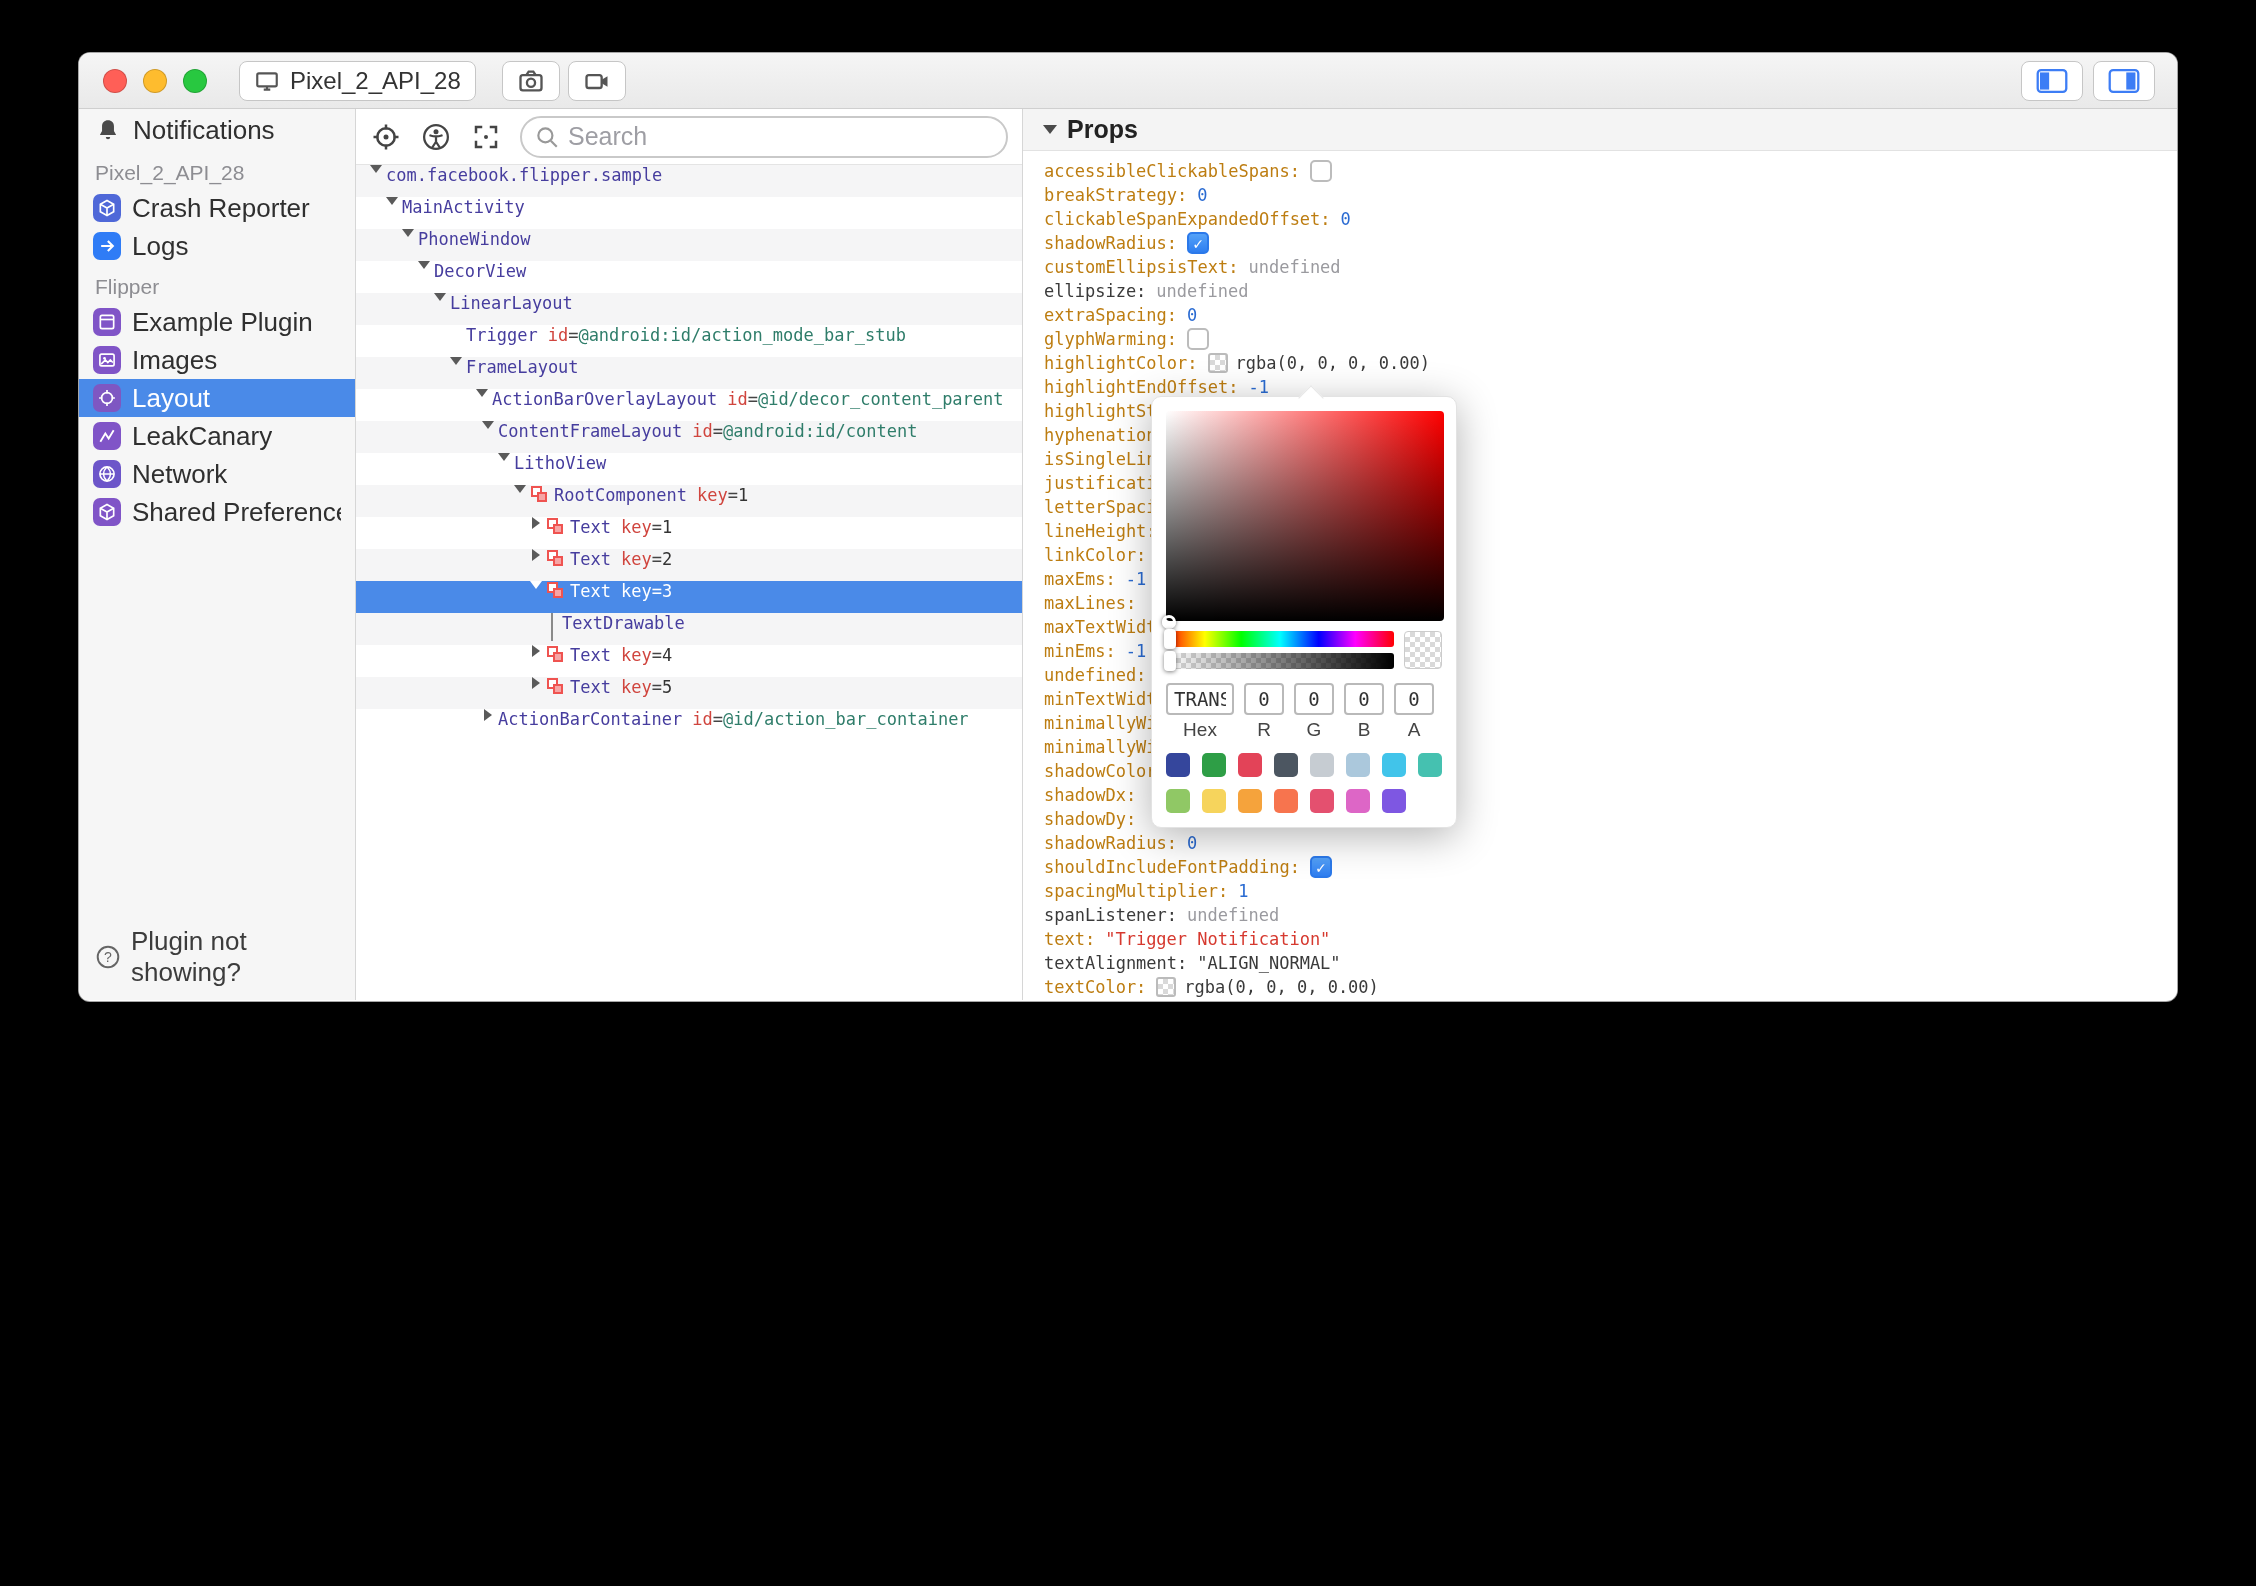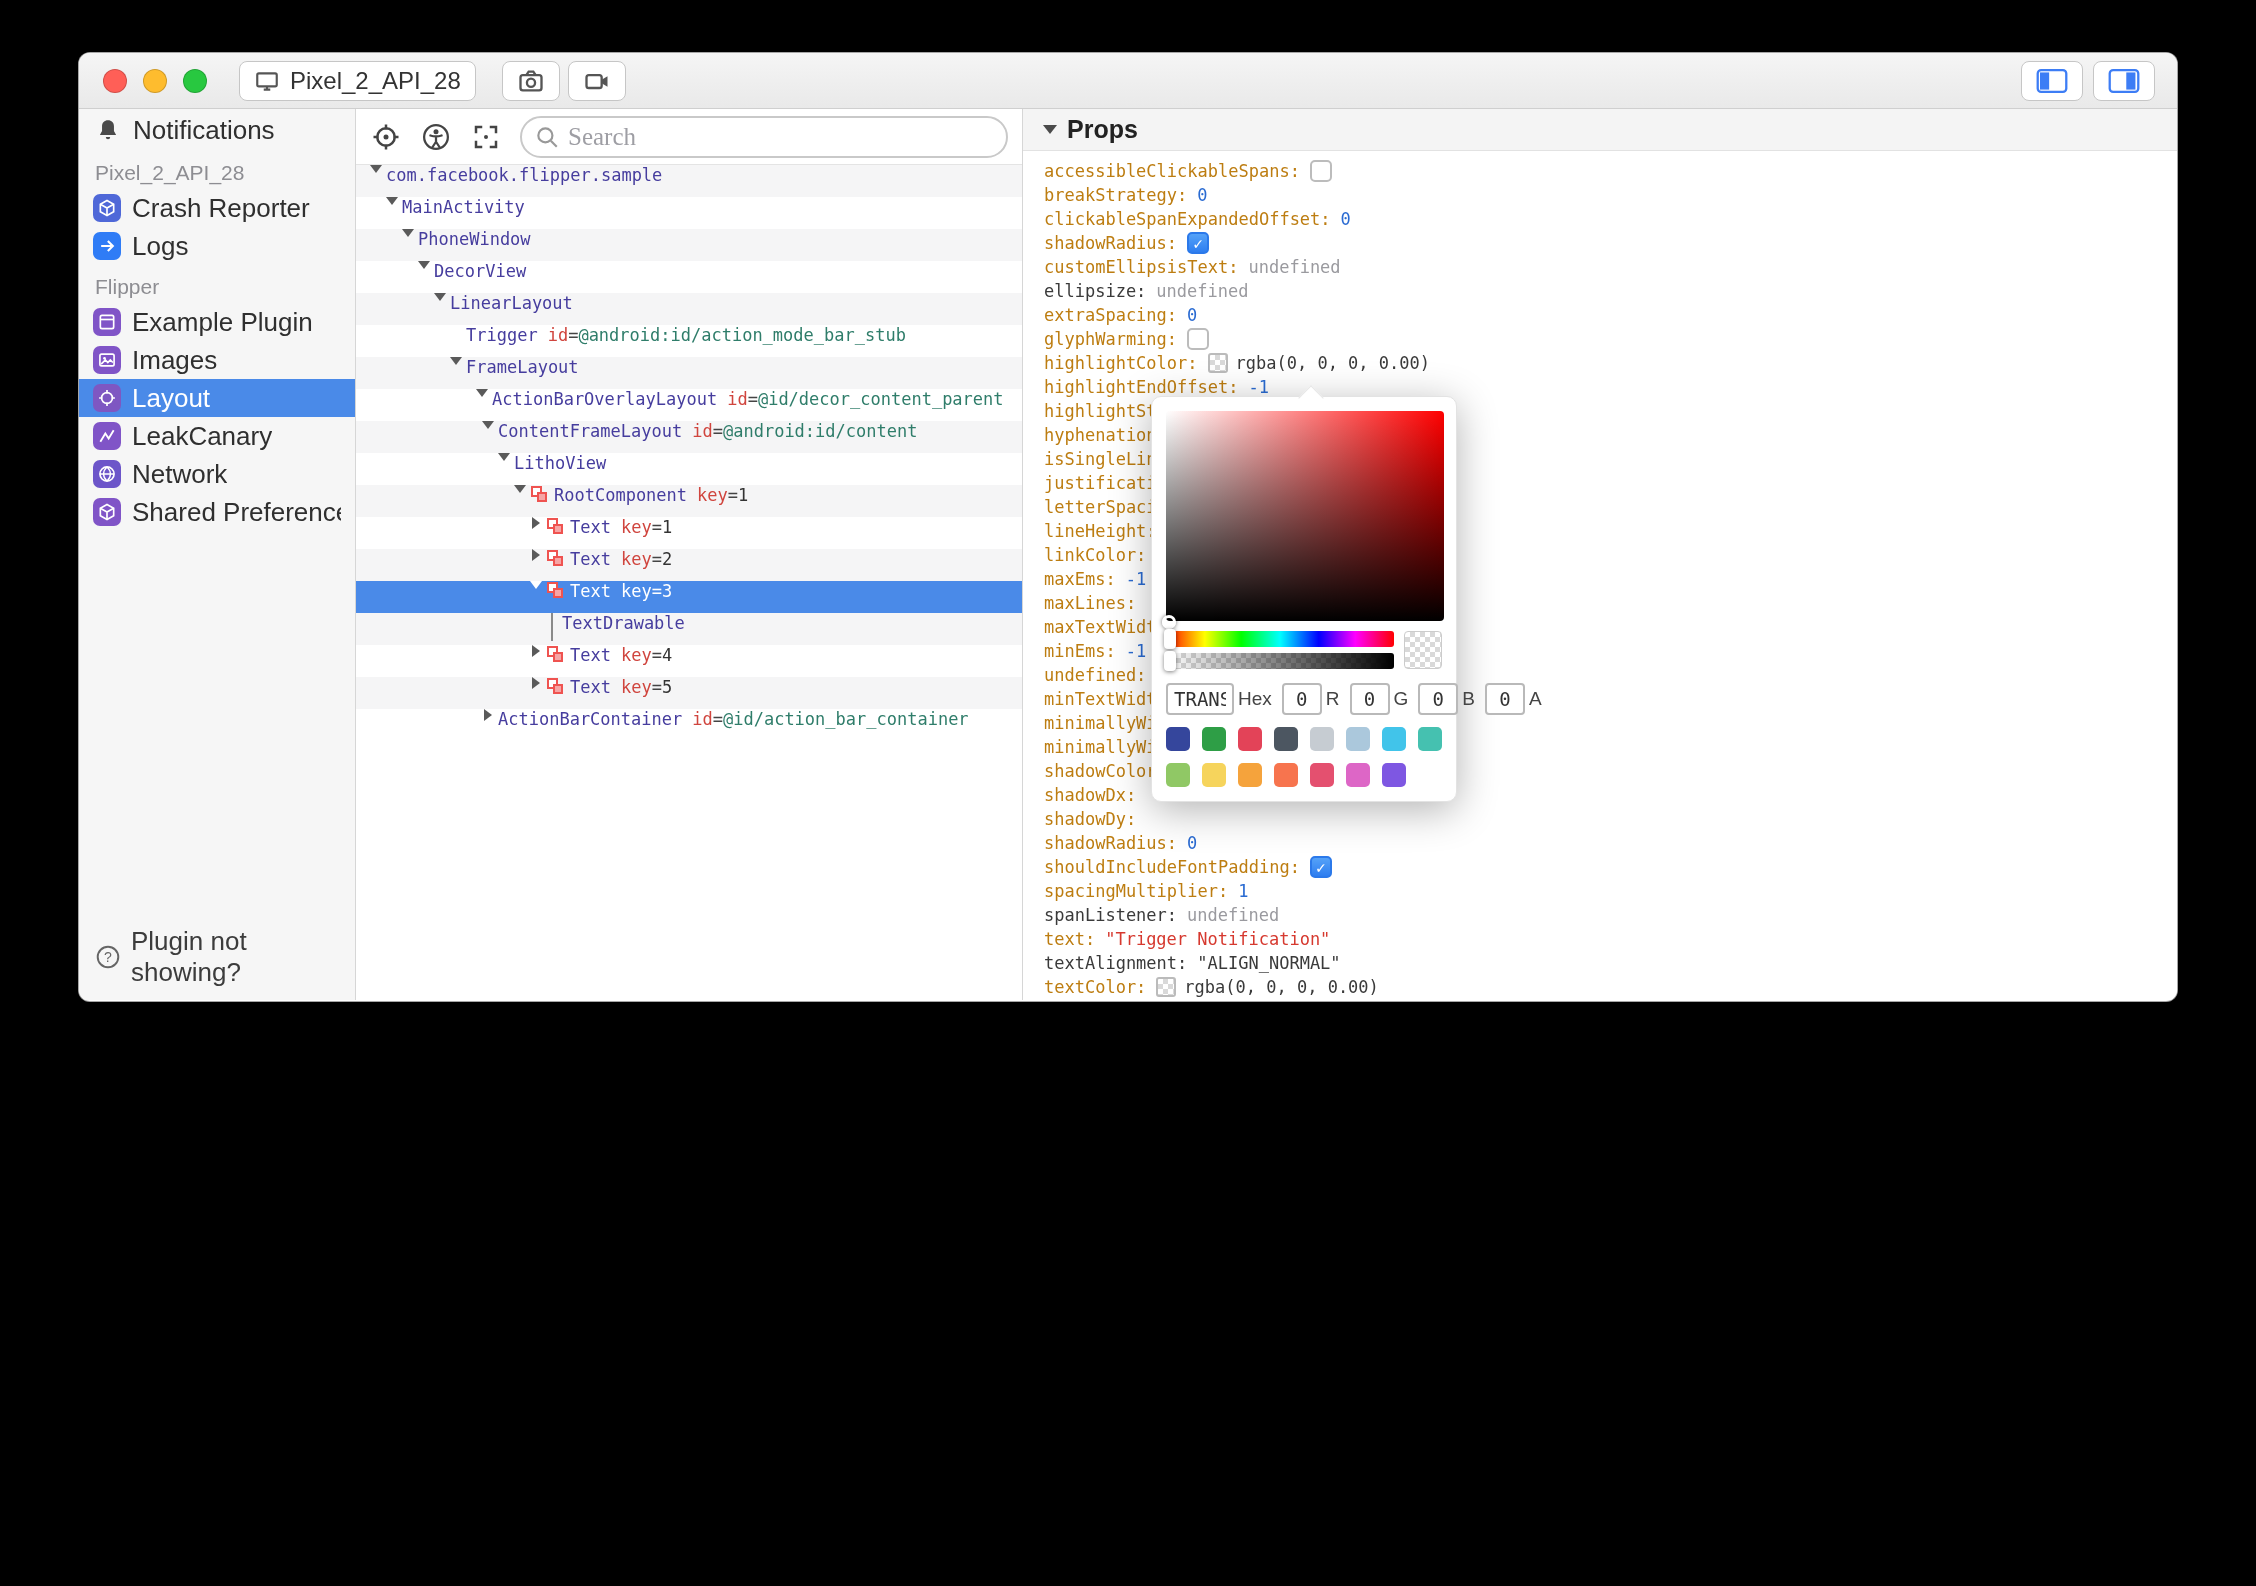--- a/index.html
+++ b/index.html
@@ -42,21 +42,21 @@
                  color:#3c3c3c; font-size:26px; }
 
   
   .treewrap { width:667px; border-right:1px solid #d6d6d6; display:flex; flex-direction:column; background:#fff; }
   .tree-toolbar { height:56px; min-height:56px; display:flex; align-items:center; gap:18px;
                   padding:0 14px; border-bottom:1px solid #e4e4e4; }
   .tool-icon { width:32px; height:32px; }
   .search { flex:1; height:42px; border:2px solid #c9c9c9; border-radius:21px;
             display:flex; align-items:center; gap:8px; padding:0 12px; background:#fff; }
   .search input { border:none; outline:none; flex:1; font-size:25px; color:#333; background:transparent;
-                  font-family:Liberation Serif, serif; }
+                  font-family:Liberation Sans, sans-serif; }
   .search input::placeholder { color:#9e9ea4; }
 
   .tree { flex:1; overflow:hidden; font-family:"DejaVu Sans Mono", monospace; font-size:17px; color:#333; }
   .tree-row { height:32px; display:flex; align-items:flex-start; white-space:nowrap; }
   .tree-row.stripe { background:#f5f5f6; }
   .tree-row.selected { background:#4a8ae8; }
   .tree-row.selected span { color:#fff !important; }
   .chev { width:20px; min-width:20px; display:inline-flex; justify-content:center; align-items:center; }
   .chev.down::before { content:""; border-left:6px solid transparent; border-right:6px solid transparent;
                        border-top:8px solid #5a5a5a; }
@@ -112,21 +112,21 @@
   .sliders { display:flex; gap:10px; margin-top:10px; align-items:center; }
   .slider-col { flex:1; display:flex; flex-direction:column; gap:6px; }
   .slider { position:relative; height:16px; border-radius:3px; }
   .slider.hue { background:linear-gradient(to right,#f00 0%,#ff0 17%,#0f0 33%,#0ff 50%,#00f 67%,#f0f 83%,#f00 100%); }
   .slider.alpha::after { content:""; position:absolute; inset:0; border-radius:3px;
                          background:linear-gradient(to right,rgba(0,0,0,0),#000); }
   .slider-cursor { position:absolute; left:-2px; top:-2px; width:12px; height:20px; border-radius:4px;
                    background:#fff; box-shadow:0 1px 4px rgba(0,0,0,.5); z-index:2; }
   .preview { width:38px; height:38px; border-radius:4px; border:1px solid #ccc; }
   .pk-fields { display:flex; gap:10px; margin-top:14px; }
-  .pk-field { display:flex; align-items:center; gap:4px; }
+  .pk-field { display:flex; flex-direction:column; align-items:center; gap:4px; }
   .pk-in { height:32px; border:2px solid #b9b9b9; border-radius:4px; text-align:center;
            font-family:"DejaVu Sans Mono",monospace; font-size:19px; color:#333; width:40px; padding:0; }
   .pk-in.hex { width:68px; text-align:left; padding:0 6px; }
   .pk-label { font-size:19px; color:#444; }
   .swatch-row { display:flex; gap:12px; margin-top:12px; }
   .swatch { width:24px; height:24px; border-radius:5px; }
 </style>
 </head>
 <body>
 

